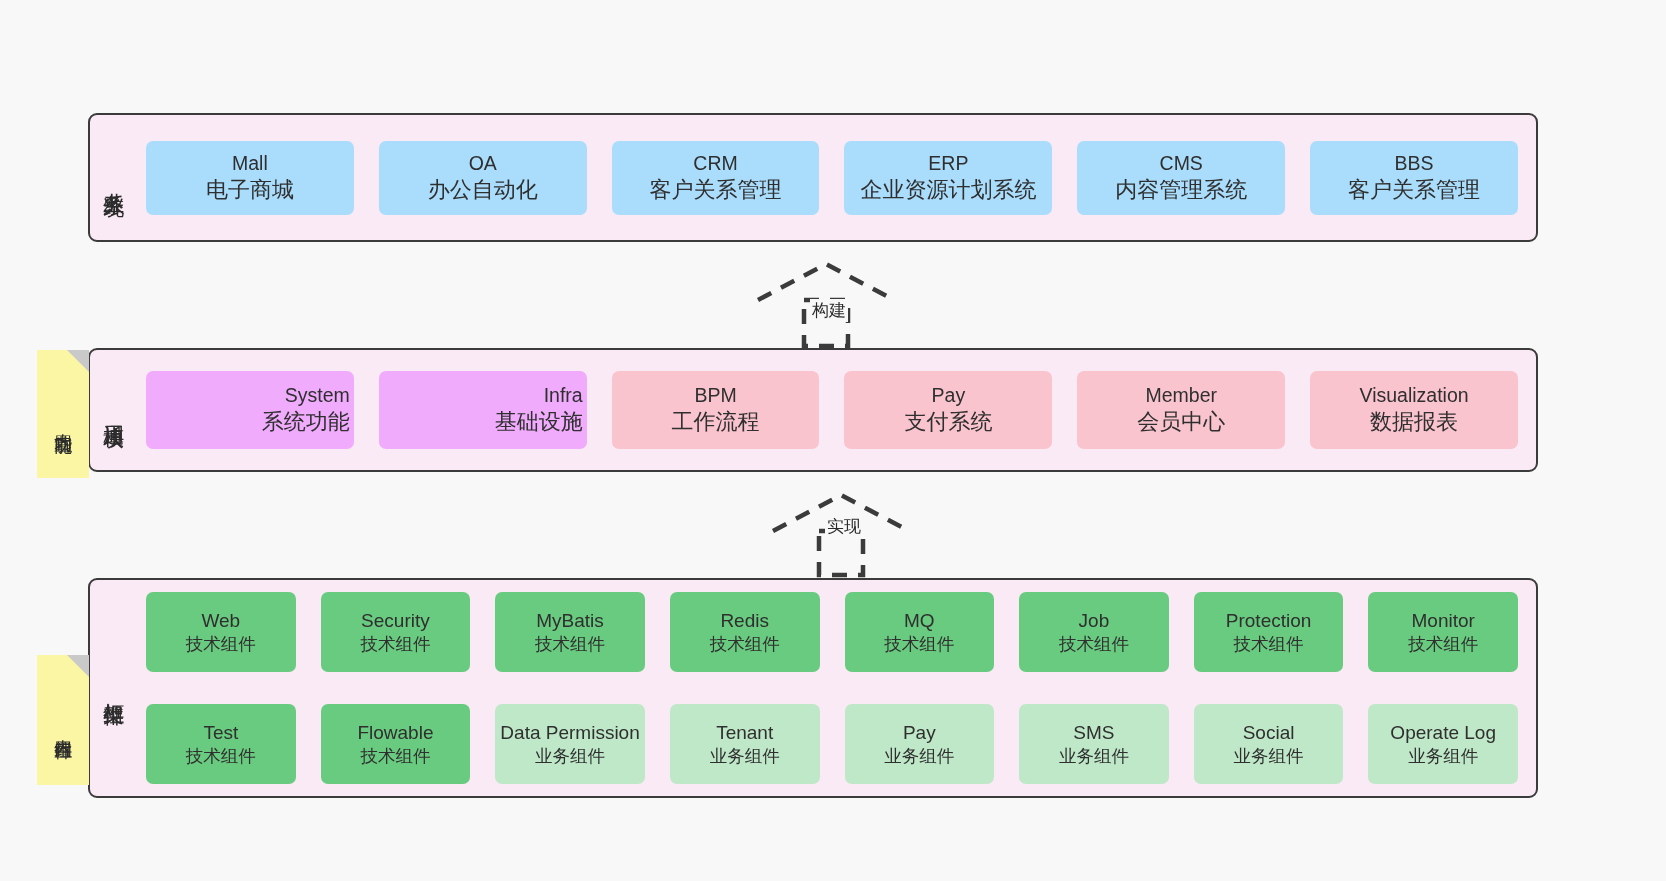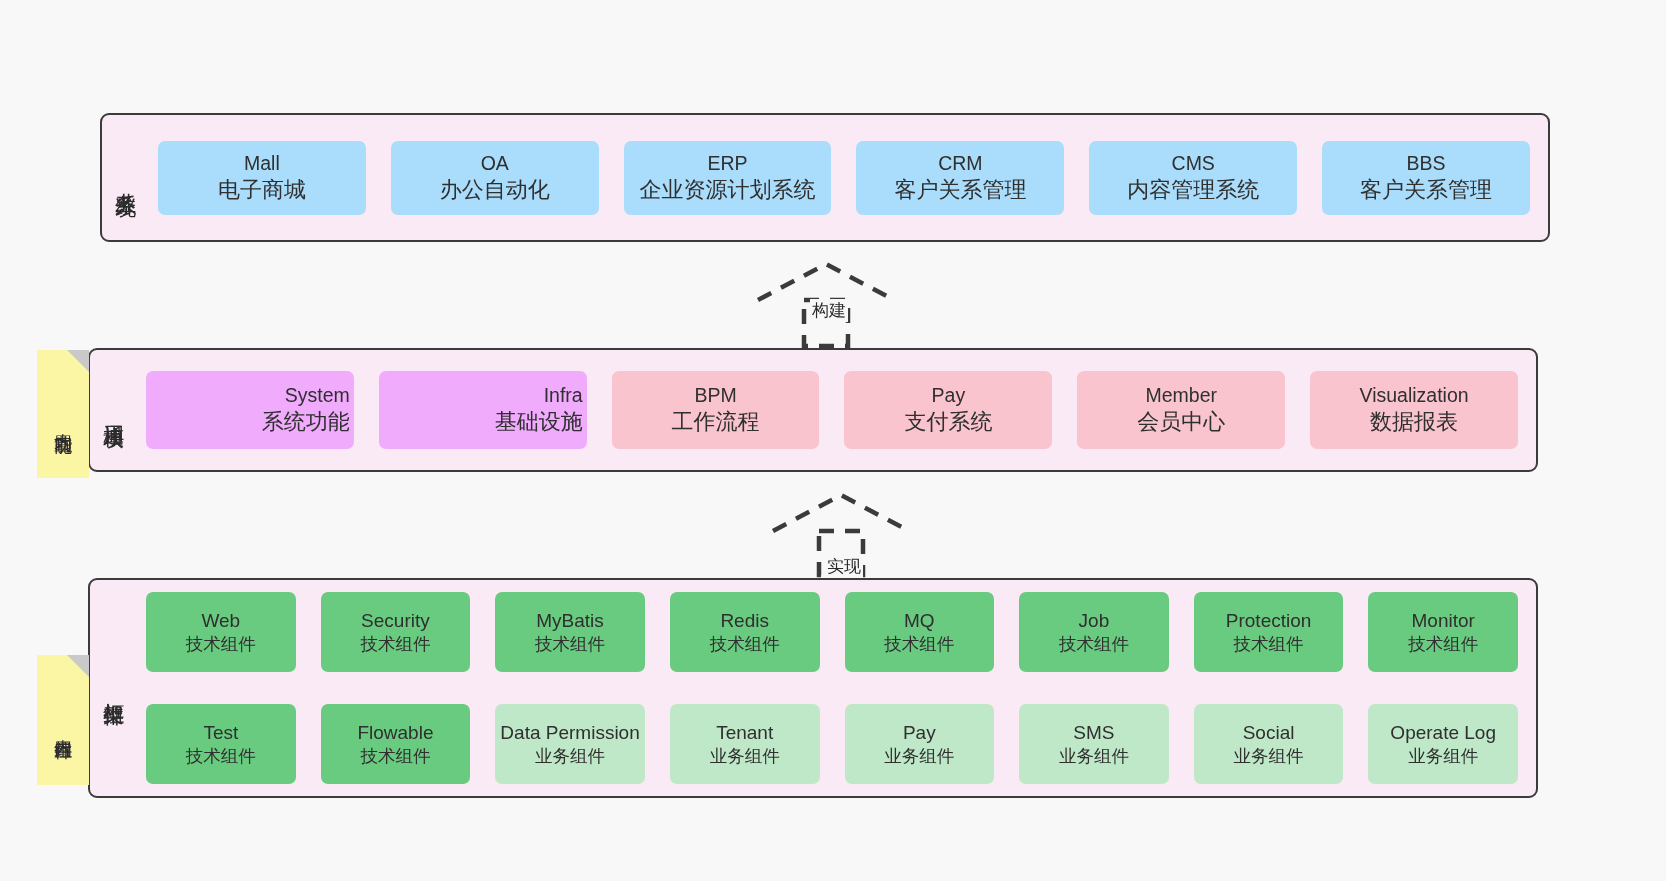--- a/index.html
+++ b/index.html
@@ -66,21 +66,21 @@
   .cell .cn{font-size:22px;line-height:1.28;color:#2f2f2f;}
 
   
   .c-blue{background:#aadcfb;}
   .c-red{background:#f0abfc;align-items:flex-end;}
   .c-pink{background:#fac4ce;text-align:right;}
   .c-green{background:#69cb7f;}
   .c-greenlight{background:#bfe8c8;}
 
   
-  #layer-business{left:100px;top:113px;width:1450px;height:129px;}
+  #layer-business{left:88px;top:113px;width:1450px;height:129px;}
   #layer-business .cells{top:0;bottom:0;}
   #layer-business .row{height:74px;}
 
   #layer-modules{left:88px;top:348px;width:1450px;height:124px;}
   #layer-modules .row{height:78px;}
 
   #layer-framework{left:88px;top:578px;width:1450px;height:220px;}
   #layer-framework .cells{gap:32px;}
   #layer-framework .row{height:80px;}
   #layer-framework .row .cell .en{font-size:19px;}
@@ -126,46 +126,46 @@
     position:absolute;
     font-size:17px;
     color:#2b2b2b;
     background:#f8f8f8;
     padding:0 2px;
     white-space:nowrap;
   }
   #connector-build{left:748px;top:256px;width:160px;height:92px;}
   #connector-build .conn-label{left:62px;top:43px;}
   #connector-implement{left:763px;top:487px;width:160px;height:90px;}
-  #connector-implement .conn-label{left:62px;top:28px;margin-top:40px;}
+  #connector-implement .conn-label{left:62px;top:28px;}
 </style>
 </head>
 <body>
 
 <div id="stage">
 
   <div class="layer" id="layer-business">
     <div class="layer-title">业务系统</div>
     <div class="cells">
       <div class="row">
         <div class="cell c-blue">
           <span class="en">Mall</span>
           <span class="cn">电子商城</span>
         </div>
         <div class="cell c-blue">
           <span class="en">OA</span>
           <span class="cn">办公自动化</span>
         </div>
         <div class="cell c-blue">
+          <span class="en">CRM</span>
+          <span class="cn">客户关系管理</span>
+        </div>
+        <div class="cell c-blue">
           <span class="en">ERP</span>
           <span class="cn">企业资源计划系统</span>
-        </div>
-        <div class="cell c-blue">
-          <span class="en">CRM</span>
-          <span class="cn">客户关系管理</span>
         </div>
         <div class="cell c-blue">
           <span class="en">CMS</span>
           <span class="cn">内容管理系统</span>
         </div>
         <div class="cell c-blue">
           <span class="en">BBS</span>
           <span class="cn">客户关系管理</span>
         </div>
       </div>

